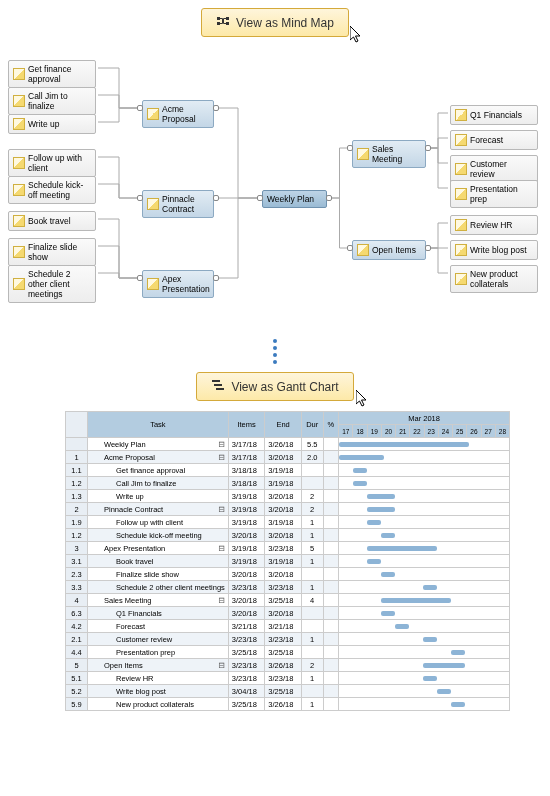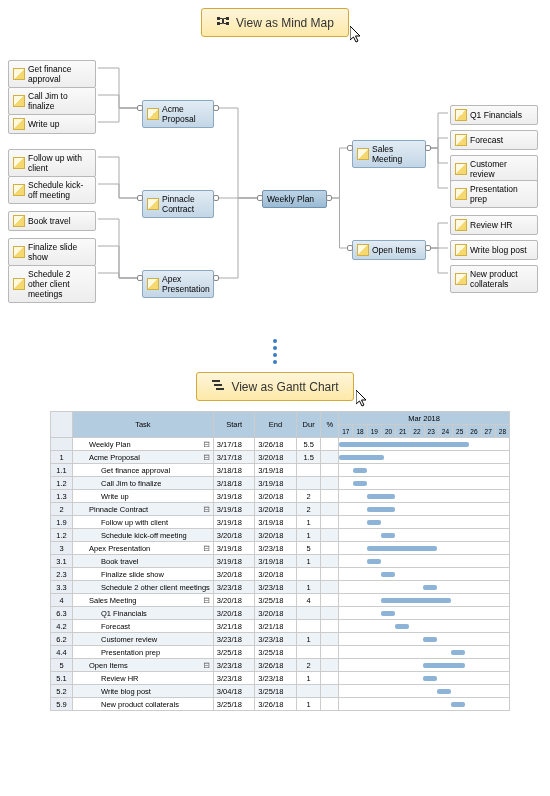--- a/index.html
+++ b/index.html
@@ -11,21 +11,21 @@
 .mindmap{position:relative;width:550px;height:290px;margin-top:8px}
 .node{position:absolute;border:1px solid;border-radius:2px;font-size:8.5px;display:flex;align-items:center;padding:3px 4px;background:#fff}
 .node.gray{background:linear-gradient(#fafafa,#ededed);border-color:#b8b8b8}
 .node.blue-mid{background:linear-gradient(#e2ecf4,#c3d6e6);border-color:#8ca9c2}
 .node.blue{background:linear-gradient(#bed4e6,#9abbd4);border-color:#6f92af}
 .node-icon{width:12px;height:12px;background:linear-gradient(135deg,#fff9e0 50%,#f5d970 50%);border:1px solid #d0b040;margin-right:3px;flex-shrink:0}
 .port{position:absolute;width:6px;height:6px;background:#fff;border:1px solid #888;border-radius:2px}
 .conn{stroke:#aaa;stroke-width:1;fill:none}
 .dots{display:flex;flex-direction:column;align-items:center;gap:3px;margin:4px 0}
 .dot{width:4px;height:4px;background:#3b7bbf;border-radius:50%}
-.gantt{margin:10px 40px 0 50px;font-size:7.5px}
+.gantt{margin:10px 40px 0 65px;font-size:7.5px}
 .gantt table{border-collapse:collapse;width:100%}
 .gantt th,.gantt td{border:1px solid #ccc;padding:1px 3px;height:13px;white-space:nowrap}
 .gantt th{background:#b3cce0;font-weight:normal}
 .gantt .num-col{width:22px;text-align:center;background:#e8eef4}
 .gantt .task-col{width:130px}
 .gantt tbody tr:nth-child(even) td.data{background:#eef3f8}
 .gantt .indent1{padding-left:16px}
 .gantt .indent2{padding-left:28px}
 .gantt .timeline{position:relative;padding:0}
 .gantt .bar{position:absolute;height:5px;background:#8db4d6;border-radius:2px;top:4px}
@@ -197,21 +197,21 @@
       </svg>
   </div>
 </div>
 
 <div class="gantt">
   <table id="gt">
       <thead>
         <tr>
           <th rowspan="2" class="num-col"></th>
           <th rowspan="2" class="task-col">Task</th>
-          <th rowspan="2">Start</th>
+          <th rowspan="2">Items</th>
           <th rowspan="2">End</th>
           <th rowspan="2">Dur</th>
           <th rowspan="2">%</th>
           <th colspan="12">Mar 2018</th>
         </tr>
         <tr>
           <th class="day">17</th>
           <th class="day">18</th>
           <th class="day">19</th>
           <th class="day">20</th>
@@ -235,21 +235,21 @@
           <td class="data"></td>
           <td class="timeline" colspan="12">
             <div class="bar" style="left:0px;width:130px"></div>
           </td>
         </tr>
         <tr>
           <td class="num-col">1</td>
           <td class="data task-col indent1">Acme Proposal<span class="coll-icon">⊟</span></td>
           <td class="data">3/17/18</td>
           <td class="data">3/20/18</td>
-          <td class="data" style="text-align:center">1.5</td>
+          <td class="data" style="text-align:center">2.0</td>
           <td class="data"></td>
           <td class="timeline" colspan="12">
             <div class="bar" style="left:0px;width:45px"></div>
           </td>
         </tr>
         <tr>
           <td class="num-col">1.1</td>
           <td class="data task-col indent2">Get finance approval</td>
           <td class="data">3/18/18</td>
           <td class="data">3/19/18</td>
@@ -385,21 +385,21 @@
           <td class="data task-col indent2">Forecast</td>
           <td class="data">3/21/18</td>
           <td class="data">3/21/18</td>
           <td class="data" style="text-align:center"></td>
           <td class="data"></td>
           <td class="timeline" colspan="12">
             <div class="bar" style="left:56px;width:14px"></div>
           </td>
         </tr>
         <tr>
-          <td class="num-col">6.2</td>
+          <td class="num-col">2.1</td>
           <td class="data task-col indent2">Customer review</td>
           <td class="data">3/23/18</td>
           <td class="data">3/23/18</td>
           <td class="data" style="text-align:center">1</td>
           <td class="data"></td>
           <td class="timeline" colspan="12">
             <div class="bar" style="left:84px;width:14px"></div>
           </td>
         </tr>
         <tr>

